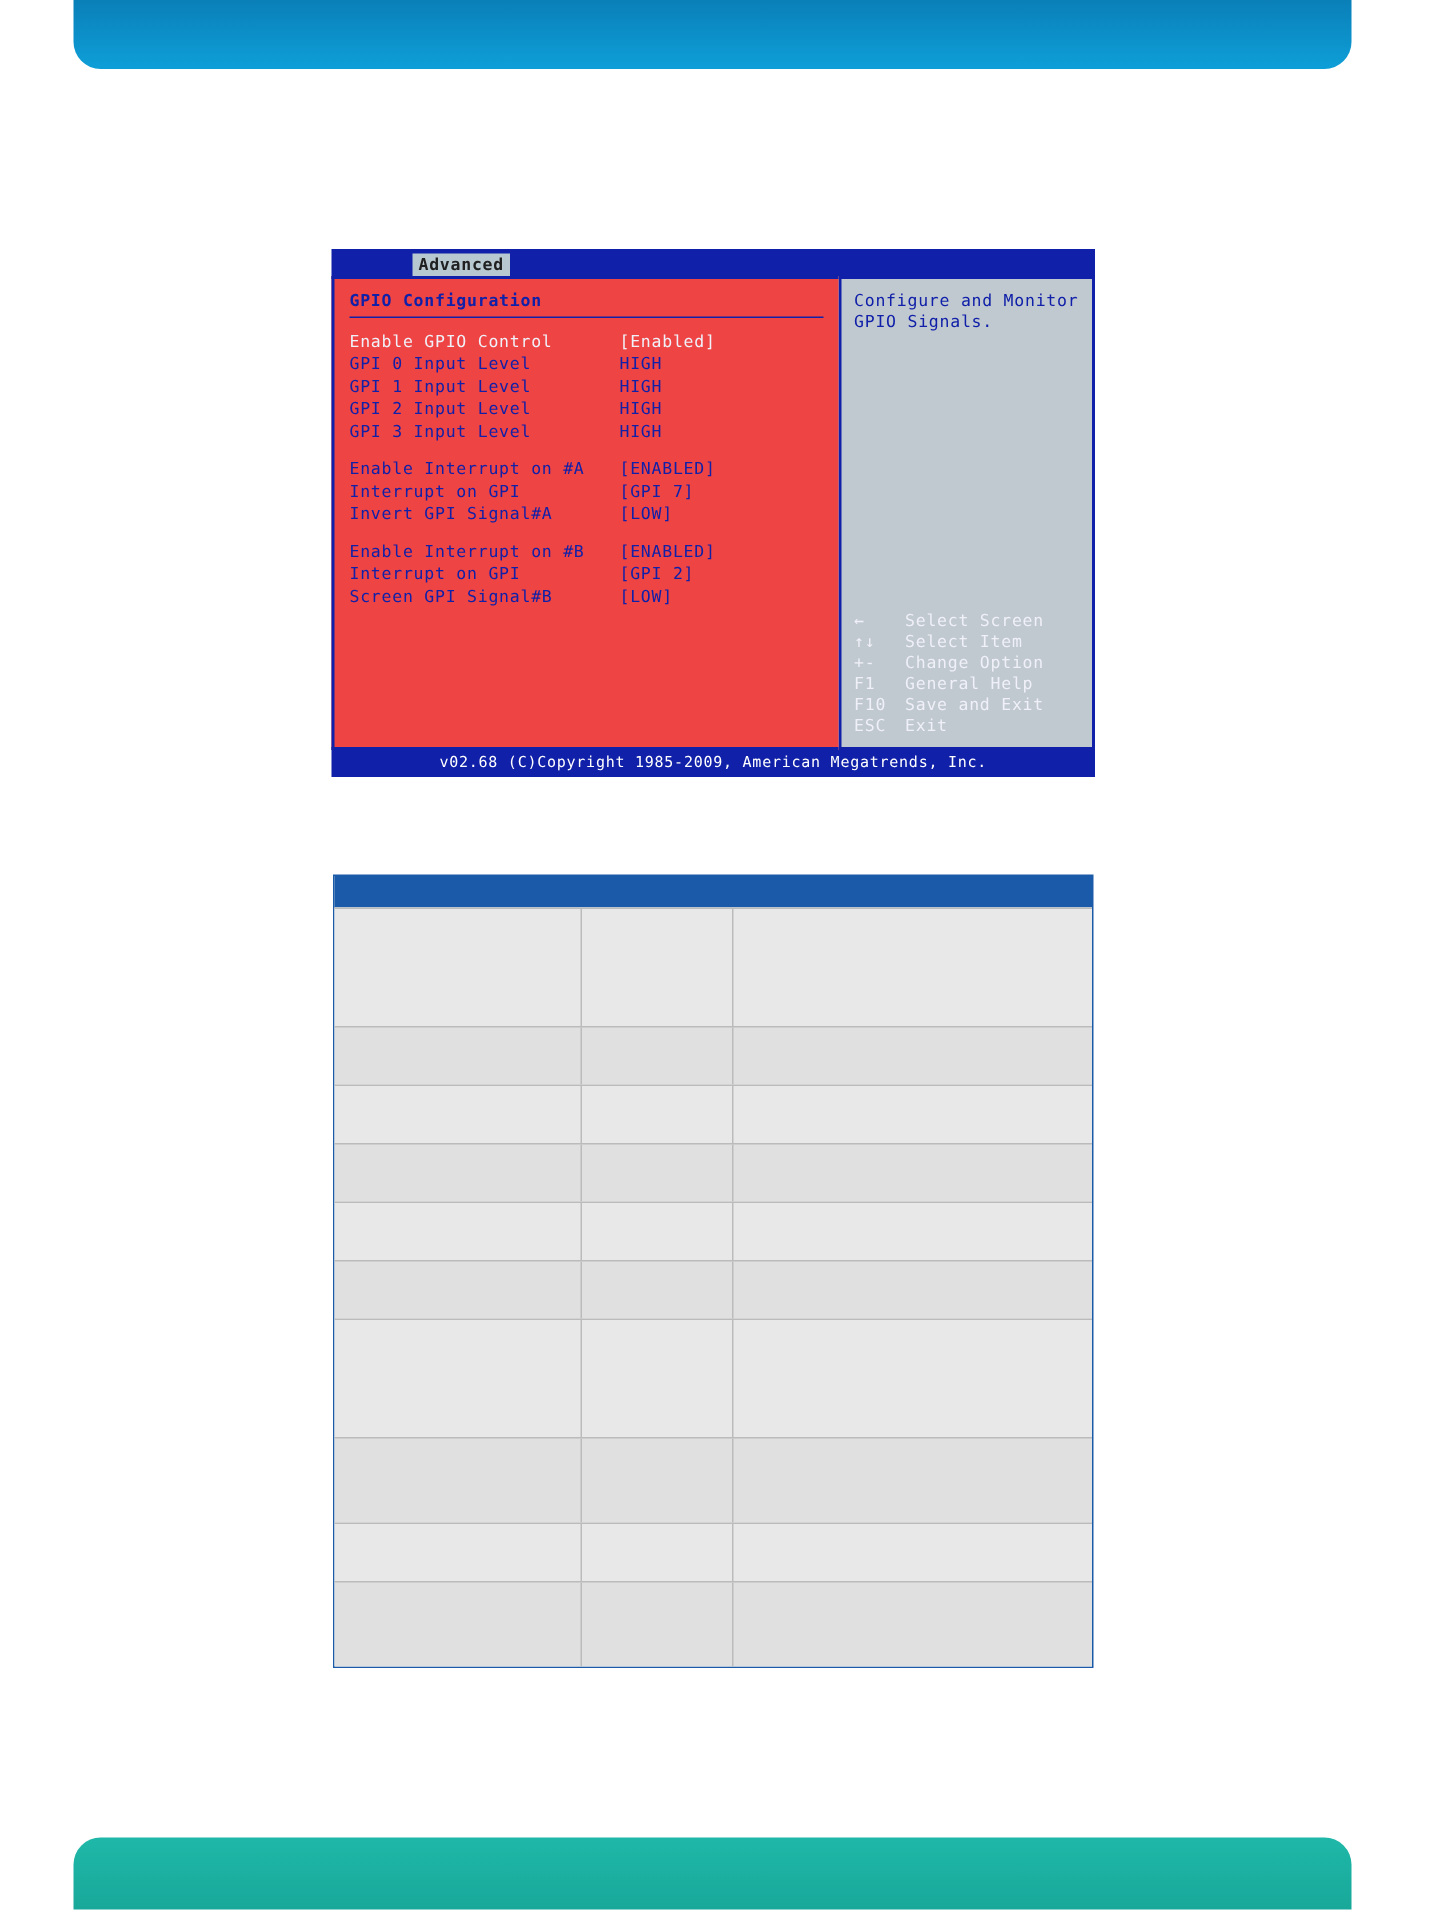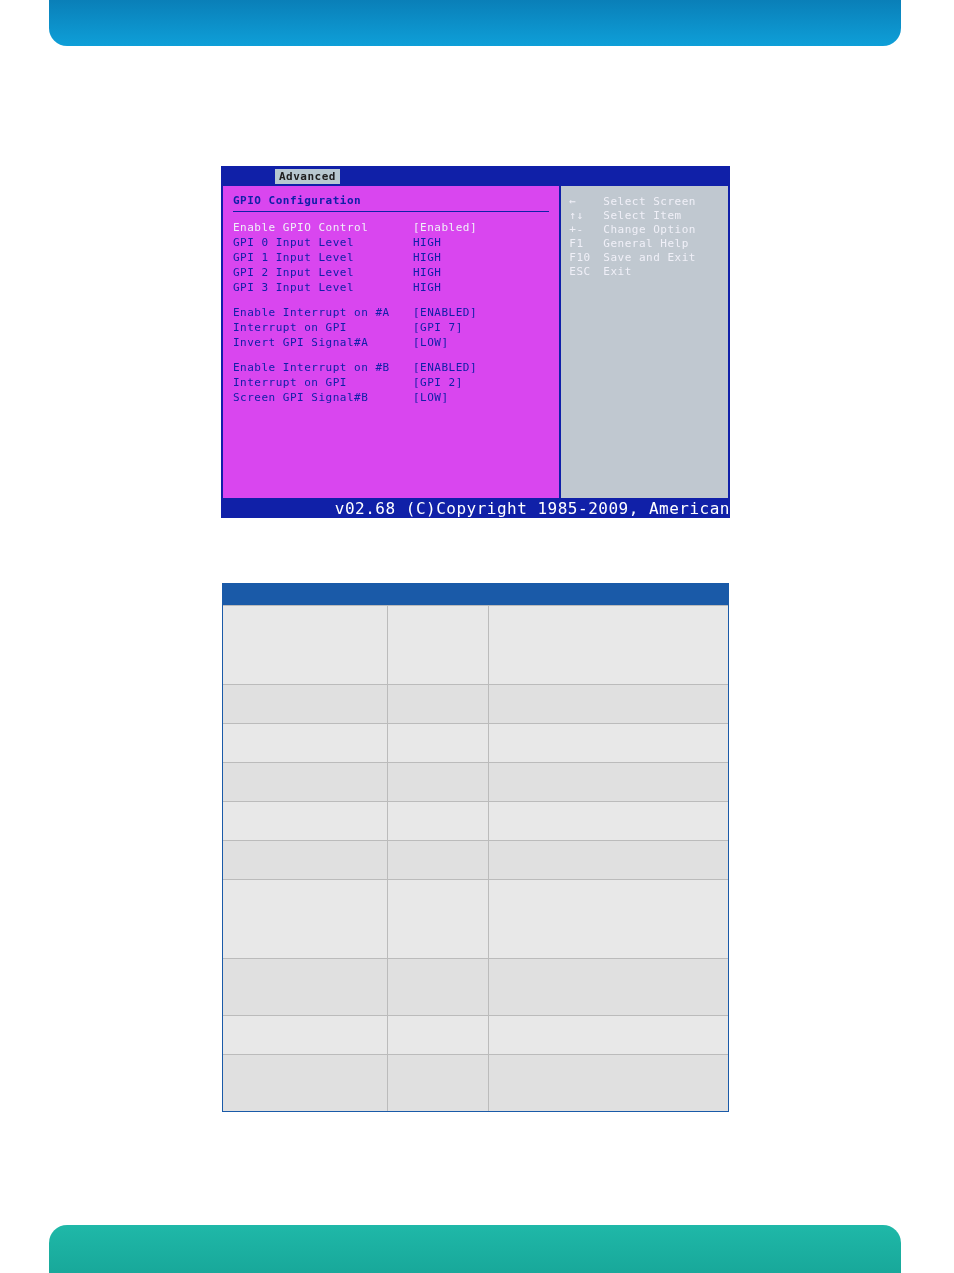--- a/index.html
+++ b/index.html
@@ -66,21 +66,21 @@
     padding: 1px 4px;
     font-weight: bold;
     font-size: 11px;
   }
   .bios-body {
     display: flex;
     height: 316px;
   }
   .bios-left {
     flex: 2.1;
-    background: #d946ef;
+    background: #ef4444;
     border: 2px solid #1020a8;
     border-right: none;
     padding: 8px 10px;
     color: #1020a8;
     position: relative;
   }
   .bios-right {
     flex: 1;
     background: #c0c8d0;
     border: 2px solid #1020a8;
@@ -113,23 +113,23 @@
   }
   .bios-gap { height: 10px; }
   .help-top { color: #1020a8; line-height: 14px; }
   .help-keys { color: #f0f0f8; }
   .help-keys .row { display: flex; margin-top: 1px; }
   .help-keys .k { width: 34px; }
   .bios-footer {
     height: 18px;
     background: #1020a8;
     color: #ffffff;
-    text-align: right;
+    text-align: center;
     line-height: 18px;
-    font-size: 16px;
+    font-size: 10px;
   }
   .help-top-block { height: 180px; }
 
   
   .tbl-wrap {
     position: absolute;
     left: 222px;
     top: 583px;
     width: 507px;
     border: 1px solid #1a5aa8;
@@ -211,20 +211,23 @@
             <span class="lbl">Interrupt on GPI</span>
             <span class="val">[GPI 2]</span>
           </div>
           <div class="bios-row">
             <span class="lbl">Screen GPI Signal#B</span>
             <span class="val">[LOW]</span>
           </div>
         </div>
     </div>
     <div class="bios-right">
+      <div class="help-top-block">
+        <div class="help-top">Configure and Monitor GPIO Signals.</div>
+      </div>
       <div class="help-keys" id="help-keys">
           <div class="row">
             <span class="k">←</span>
             <span>Select Screen</span>
           </div>
           <div class="row">
             <span class="k">↑↓</span>
             <span>Select Item</span>
           </div>
           <div class="row">

